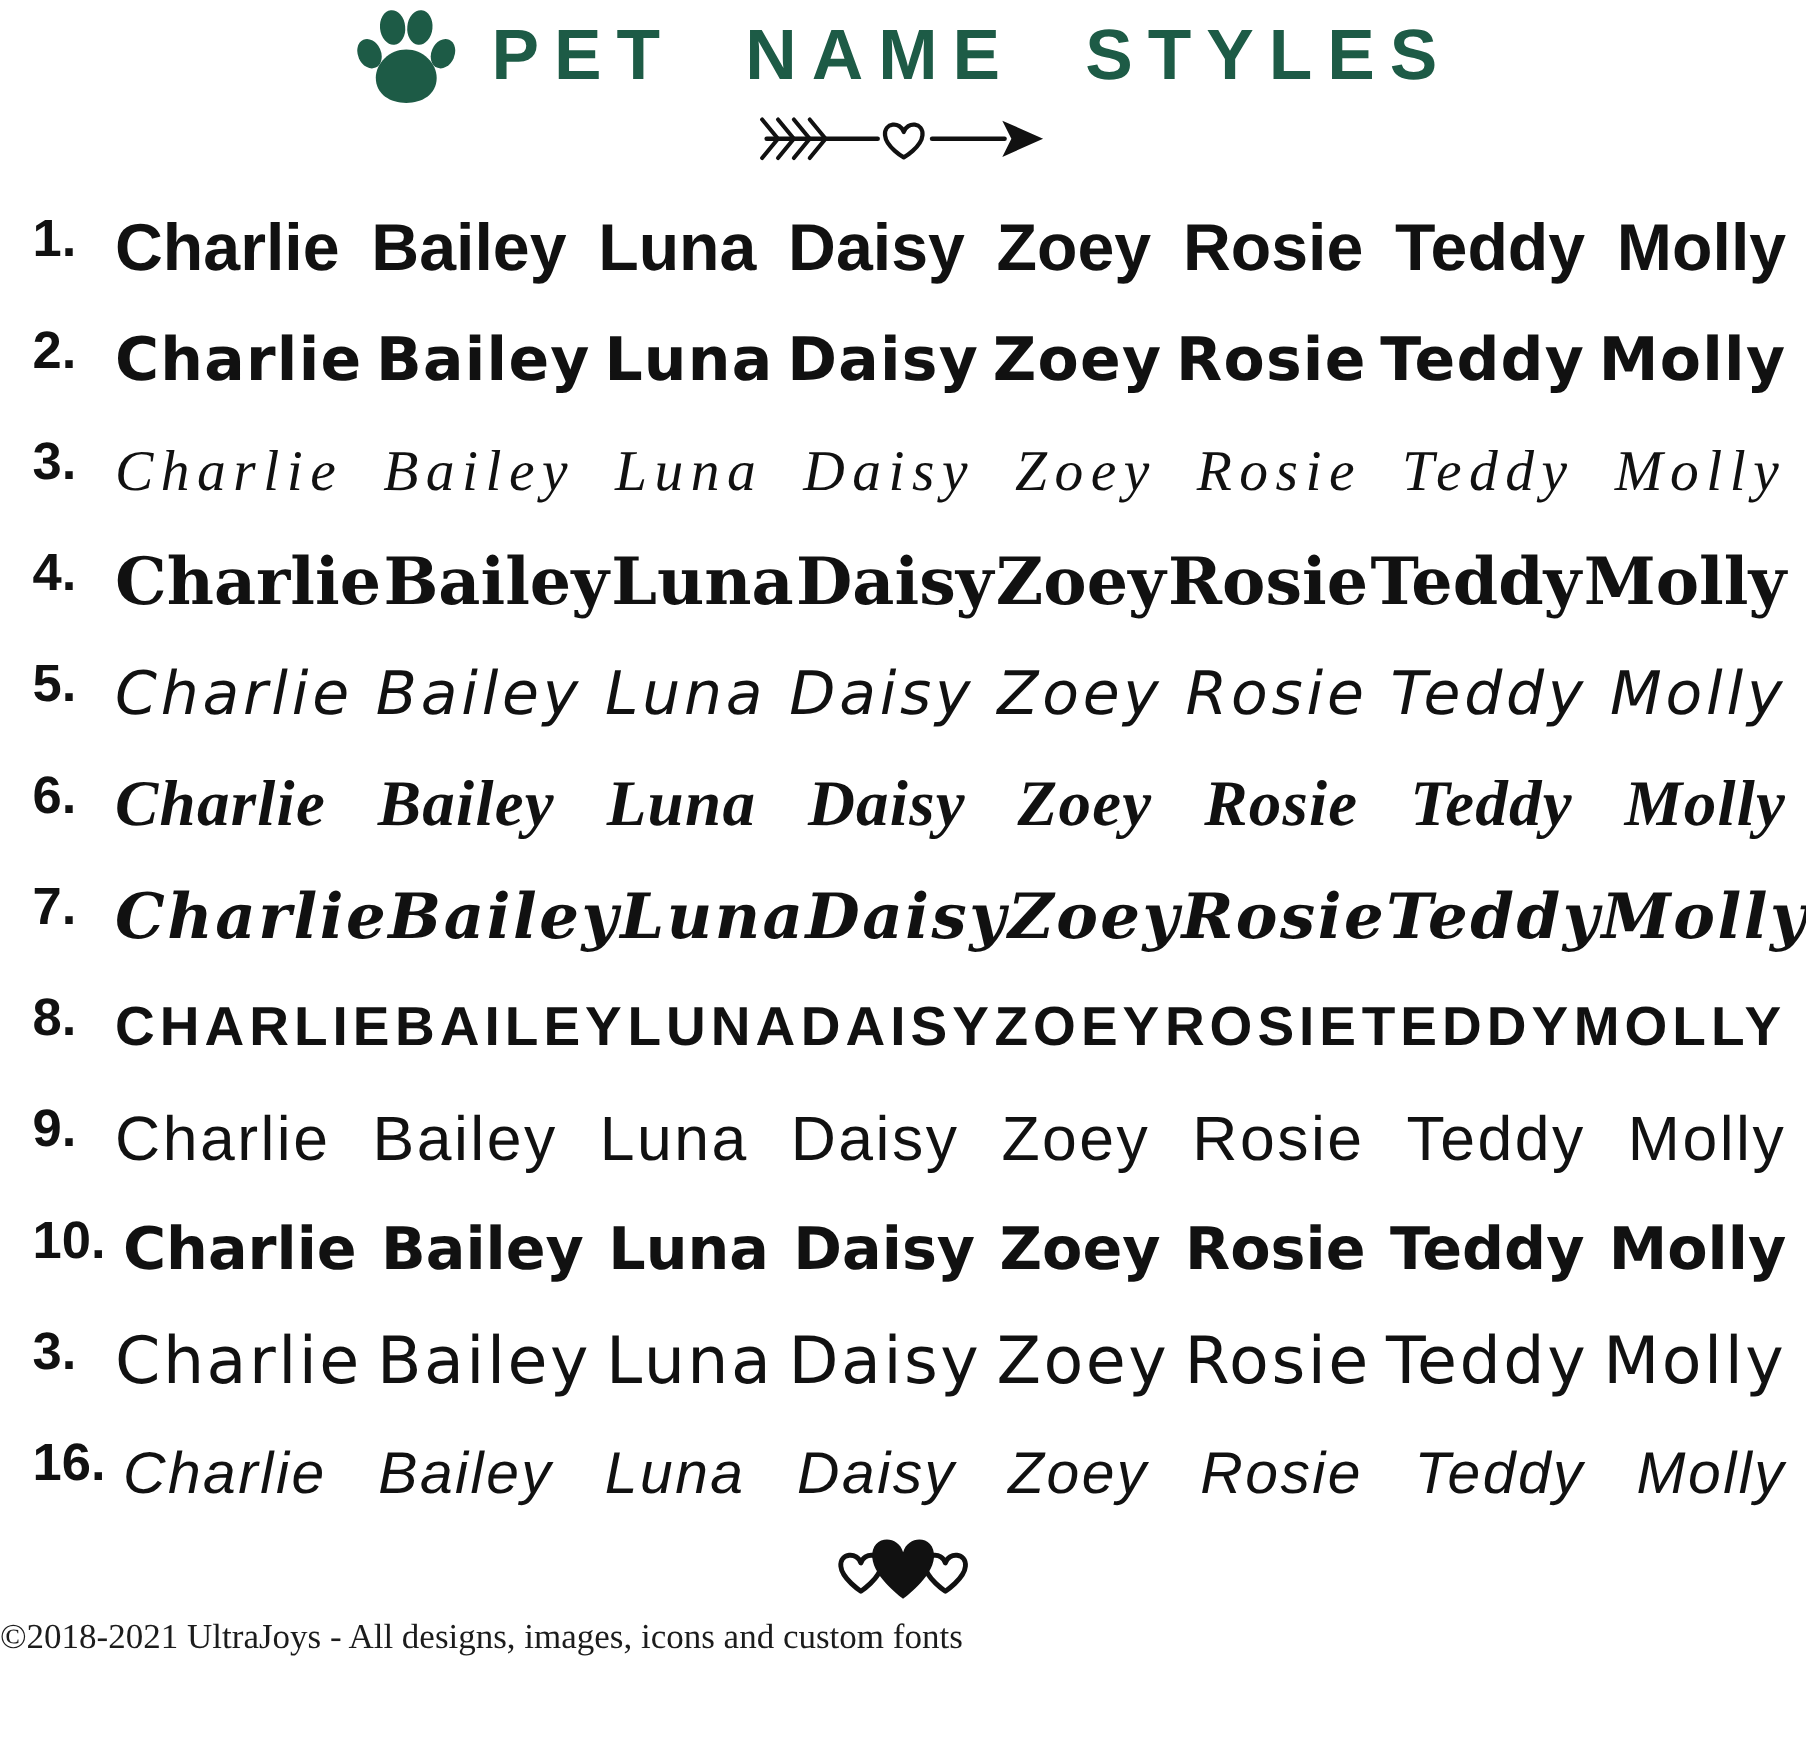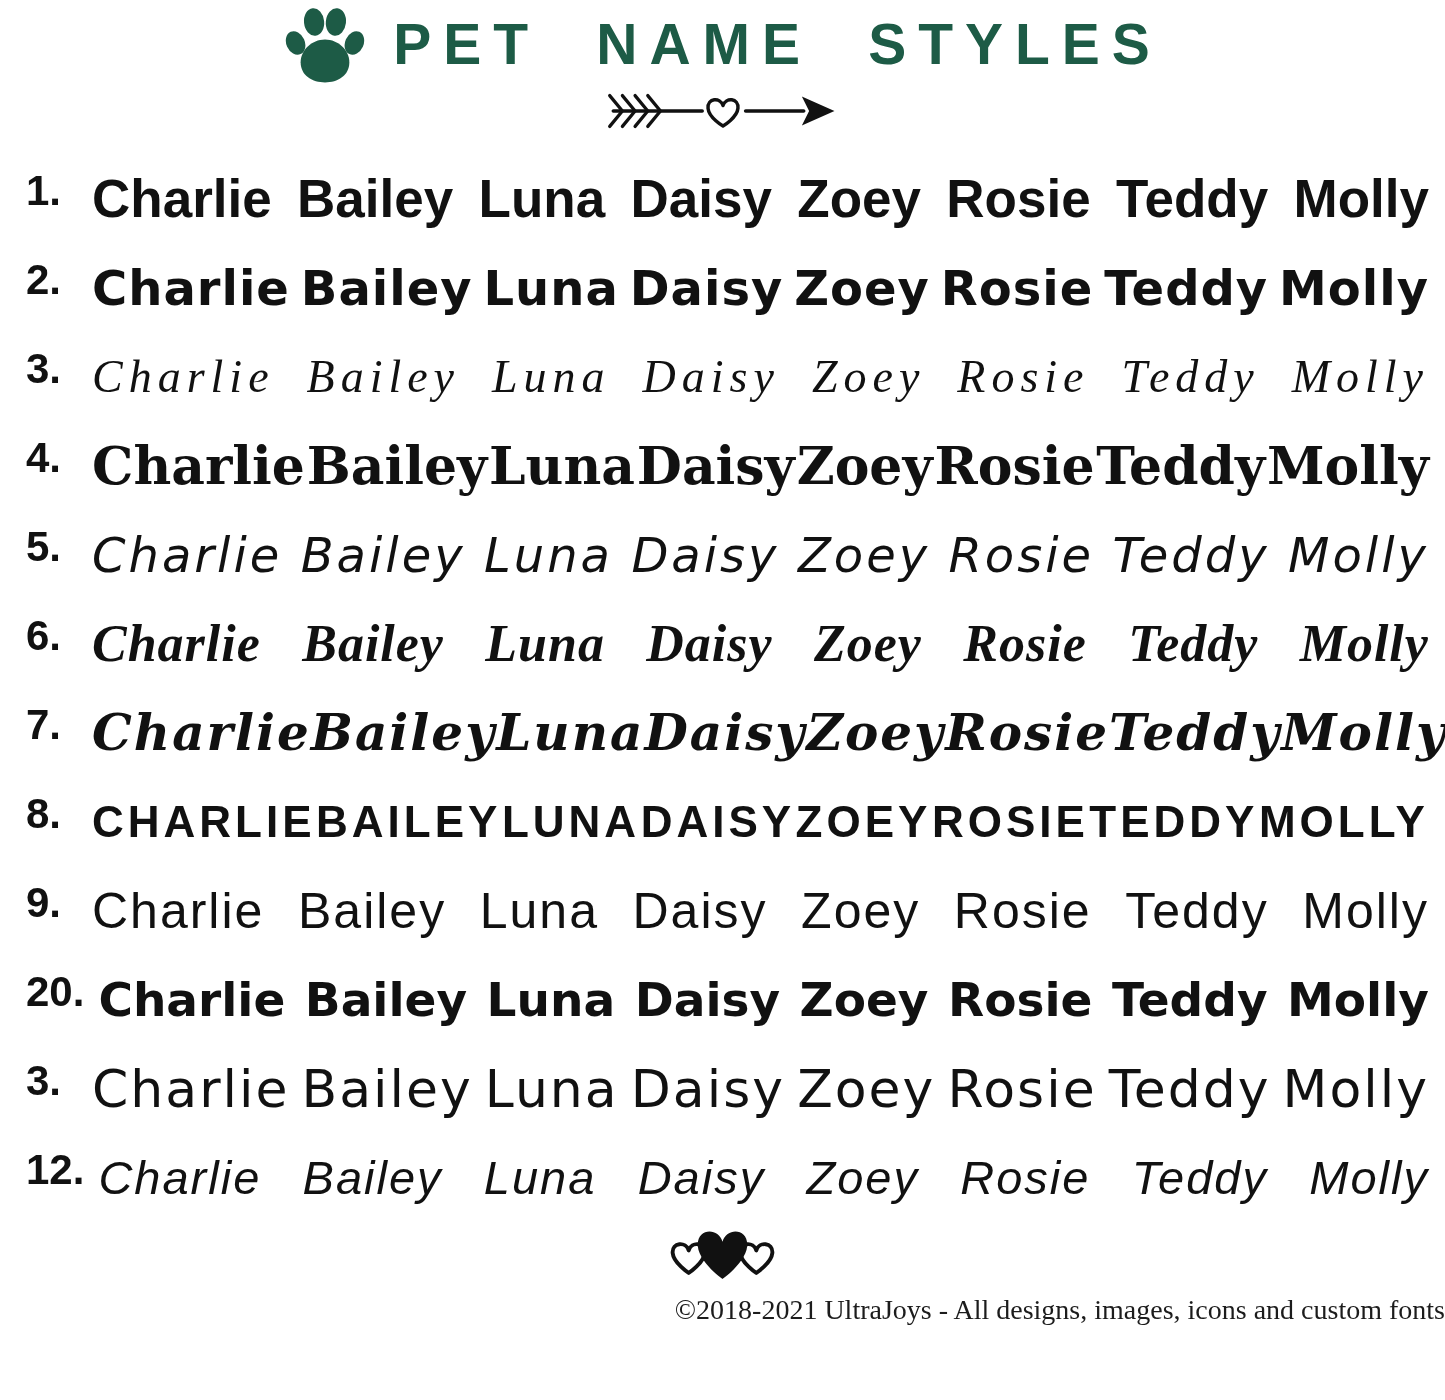--- a/index.html
+++ b/index.html
@@ -44,21 +44,21 @@
   .style-5  .names { font-family:"DejaVu Sans",sans-serif; font-style:italic; font-weight:400; font-size:48px; letter-spacing:3px; }
   .style-6  .names { font-family:"Liberation Serif",serif; font-style:italic; font-weight:700; font-size:52px; letter-spacing:1px; }
   .style-7  .names { font-family:"DejaVu Serif",serif; font-style:italic; font-weight:700; font-size:50px; letter-spacing:2px; }
   .style-8  .names { font-family:"Liberation Sans",sans-serif; font-weight:700; font-size:44px; letter-spacing:4px; }
   .style-9  .names { font-family:"Liberation Sans",sans-serif; font-weight:400; font-size:50px; letter-spacing:2px; }
   .style-10 .names { font-family:"DejaVu Sans",sans-serif; font-weight:700; font-size:47px; }
   .style-11 .names { font-family:"DejaVu Sans",sans-serif; font-weight:400; font-size:52px; letter-spacing:2px; }
   .style-12 .names { font-family:"Liberation Sans",sans-serif; font-style:italic; font-weight:400; font-size:47px; letter-spacing:2px; }
 
   
-  .footer { margin-top:auto; text-align:right; padding-bottom:14px; }
+  .footer { margin-top:auto; text-align:left; padding-bottom:14px; }
   .hearts { height:78px; display:flex; justify-content:center; }
   .hearts svg { width:175px; height:78px; }
   .copyright {
     font-family:"Liberation Serif",serif; font-size:28px; color:#1c1c1c;
     line-height:1.32;
   }
 </style>
 </head>
 <body>
 
@@ -206,21 +206,21 @@
           <span class="pet-name">Bailey</span>
           <span class="pet-name">Luna</span>
           <span class="pet-name">Daisy</span>
           <span class="pet-name">Zoey</span>
           <span class="pet-name">Rosie</span>
           <span class="pet-name">Teddy</span>
           <span class="pet-name">Molly</span>
         </div>
       </div>
       <div class="row style-10">
-        <span class="num">20.</span>
+        <span class="num">10.</span>
         <div class="names">
           <span class="pet-name">Charlie</span>
           <span class="pet-name">Bailey</span>
           <span class="pet-name">Luna</span>
           <span class="pet-name">Daisy</span>
           <span class="pet-name">Zoey</span>
           <span class="pet-name">Rosie</span>
           <span class="pet-name">Teddy</span>
           <span class="pet-name">Molly</span>
         </div>
@@ -232,21 +232,21 @@
           <span class="pet-name">Bailey</span>
           <span class="pet-name">Luna</span>
           <span class="pet-name">Daisy</span>
           <span class="pet-name">Zoey</span>
           <span class="pet-name">Rosie</span>
           <span class="pet-name">Teddy</span>
           <span class="pet-name">Molly</span>
         </div>
       </div>
       <div class="row style-12">
-        <span class="num">12.</span>
+        <span class="num">16.</span>
         <div class="names">
           <span class="pet-name">Charlie</span>
           <span class="pet-name">Bailey</span>
           <span class="pet-name">Luna</span>
           <span class="pet-name">Daisy</span>
           <span class="pet-name">Zoey</span>
           <span class="pet-name">Rosie</span>
           <span class="pet-name">Teddy</span>
           <span class="pet-name">Molly</span>
         </div>

